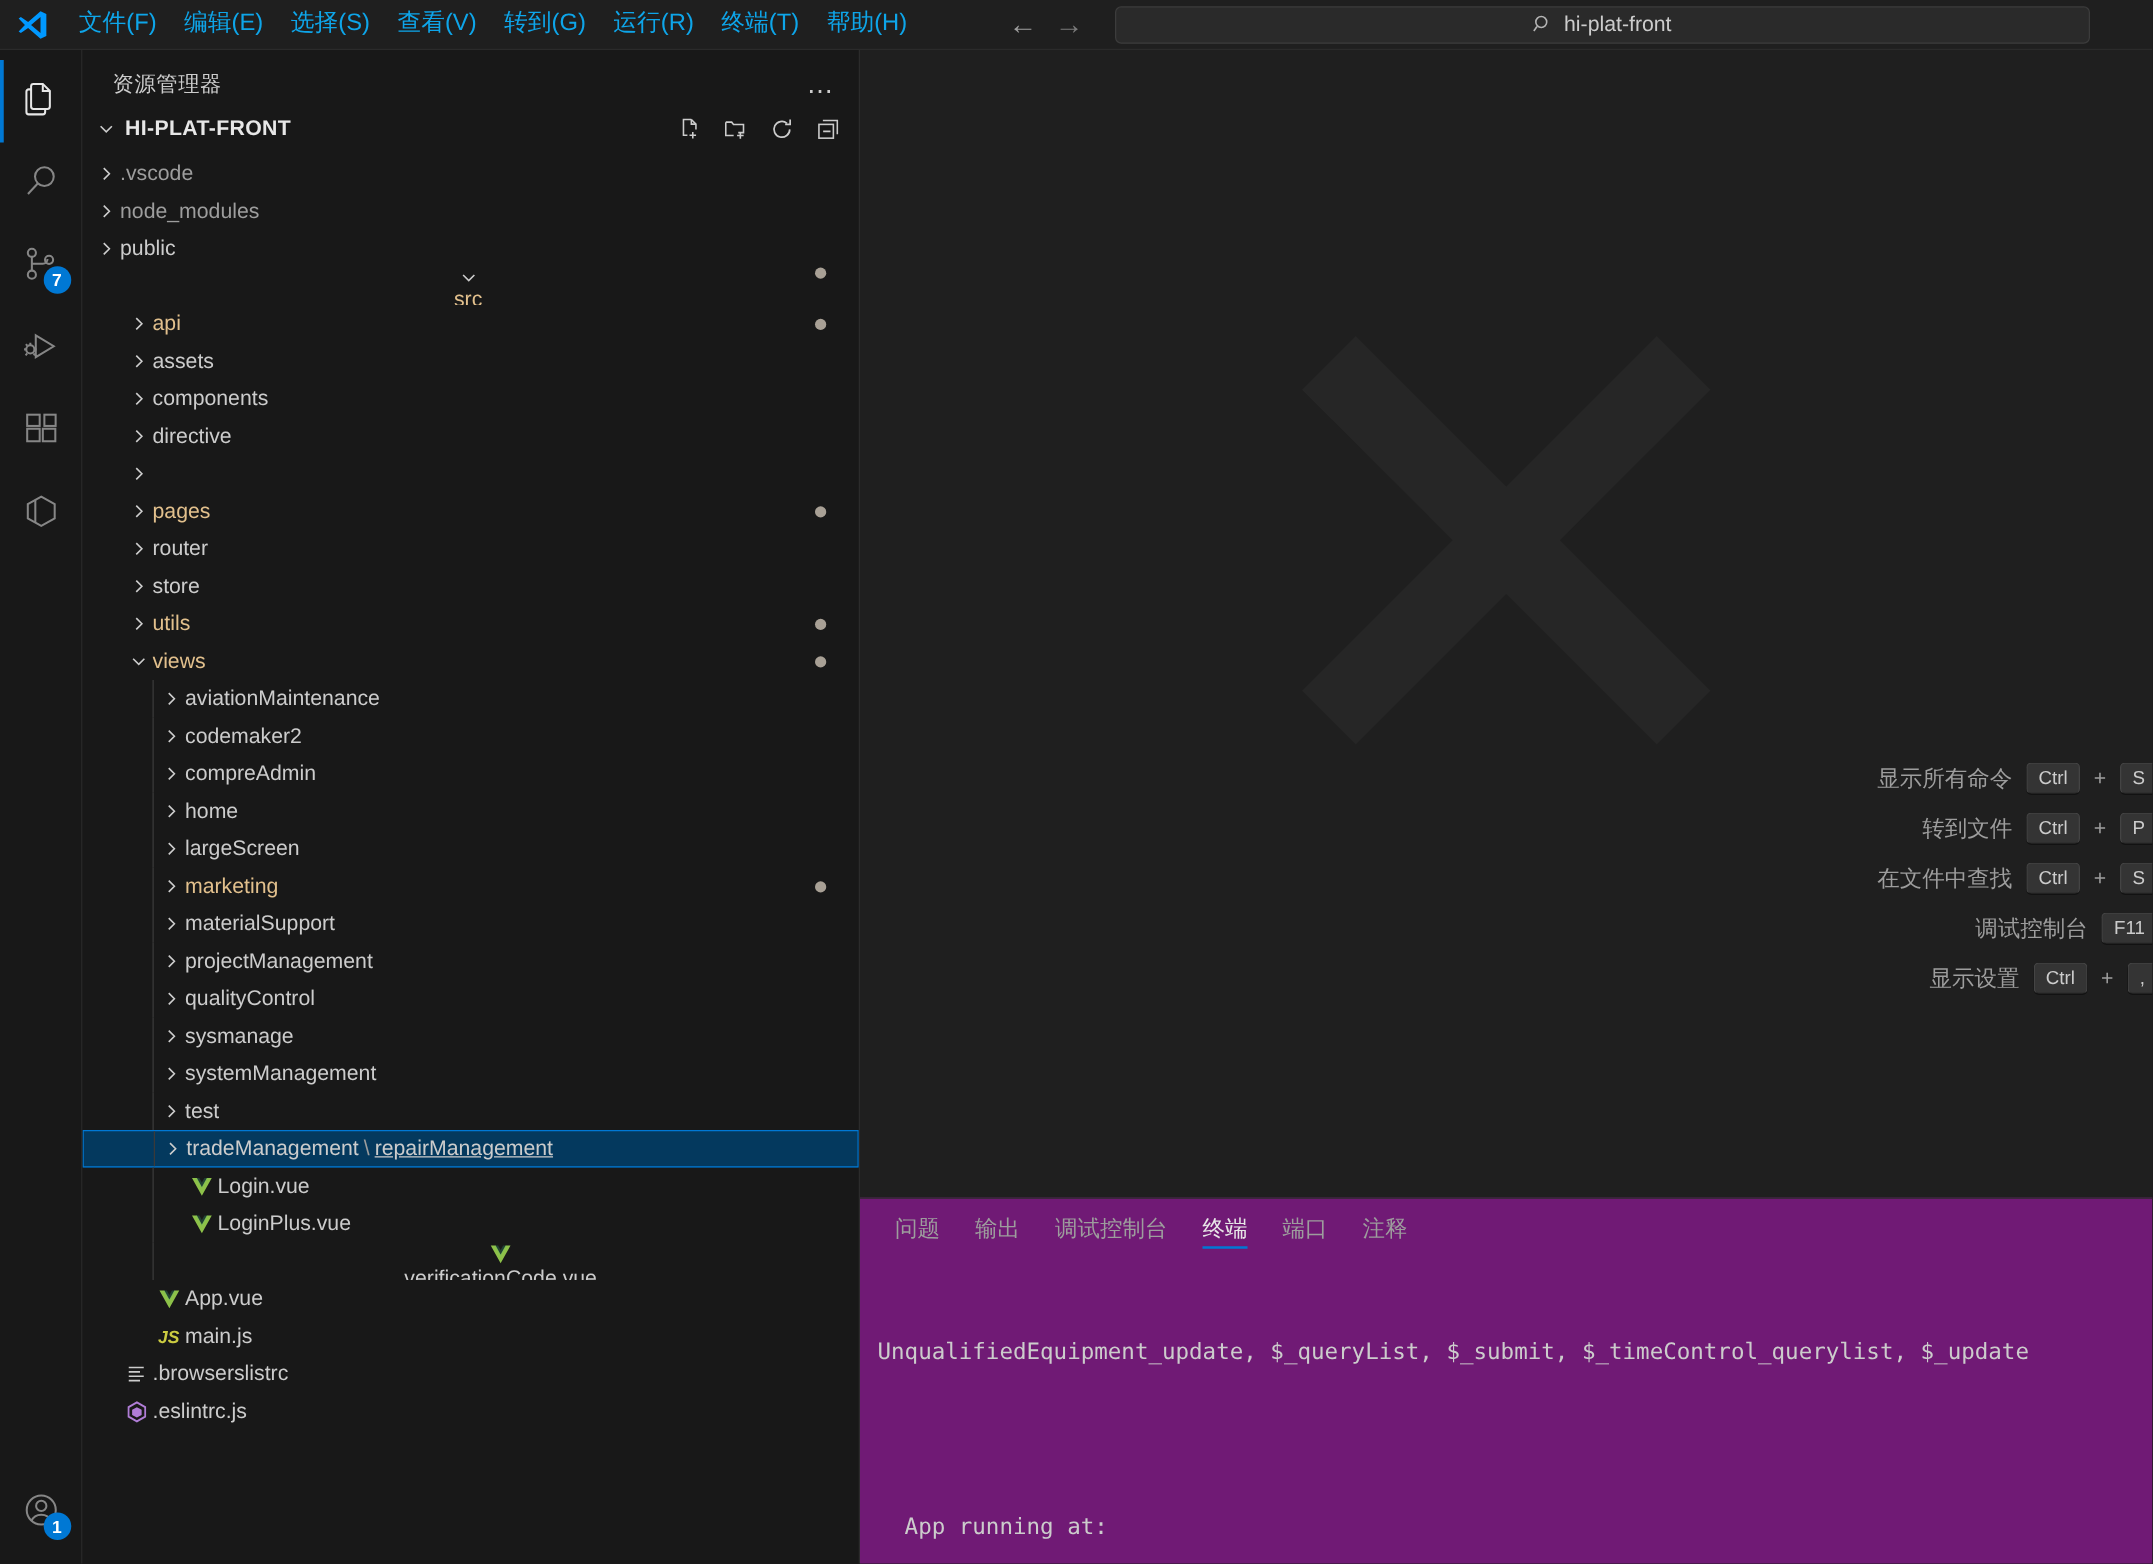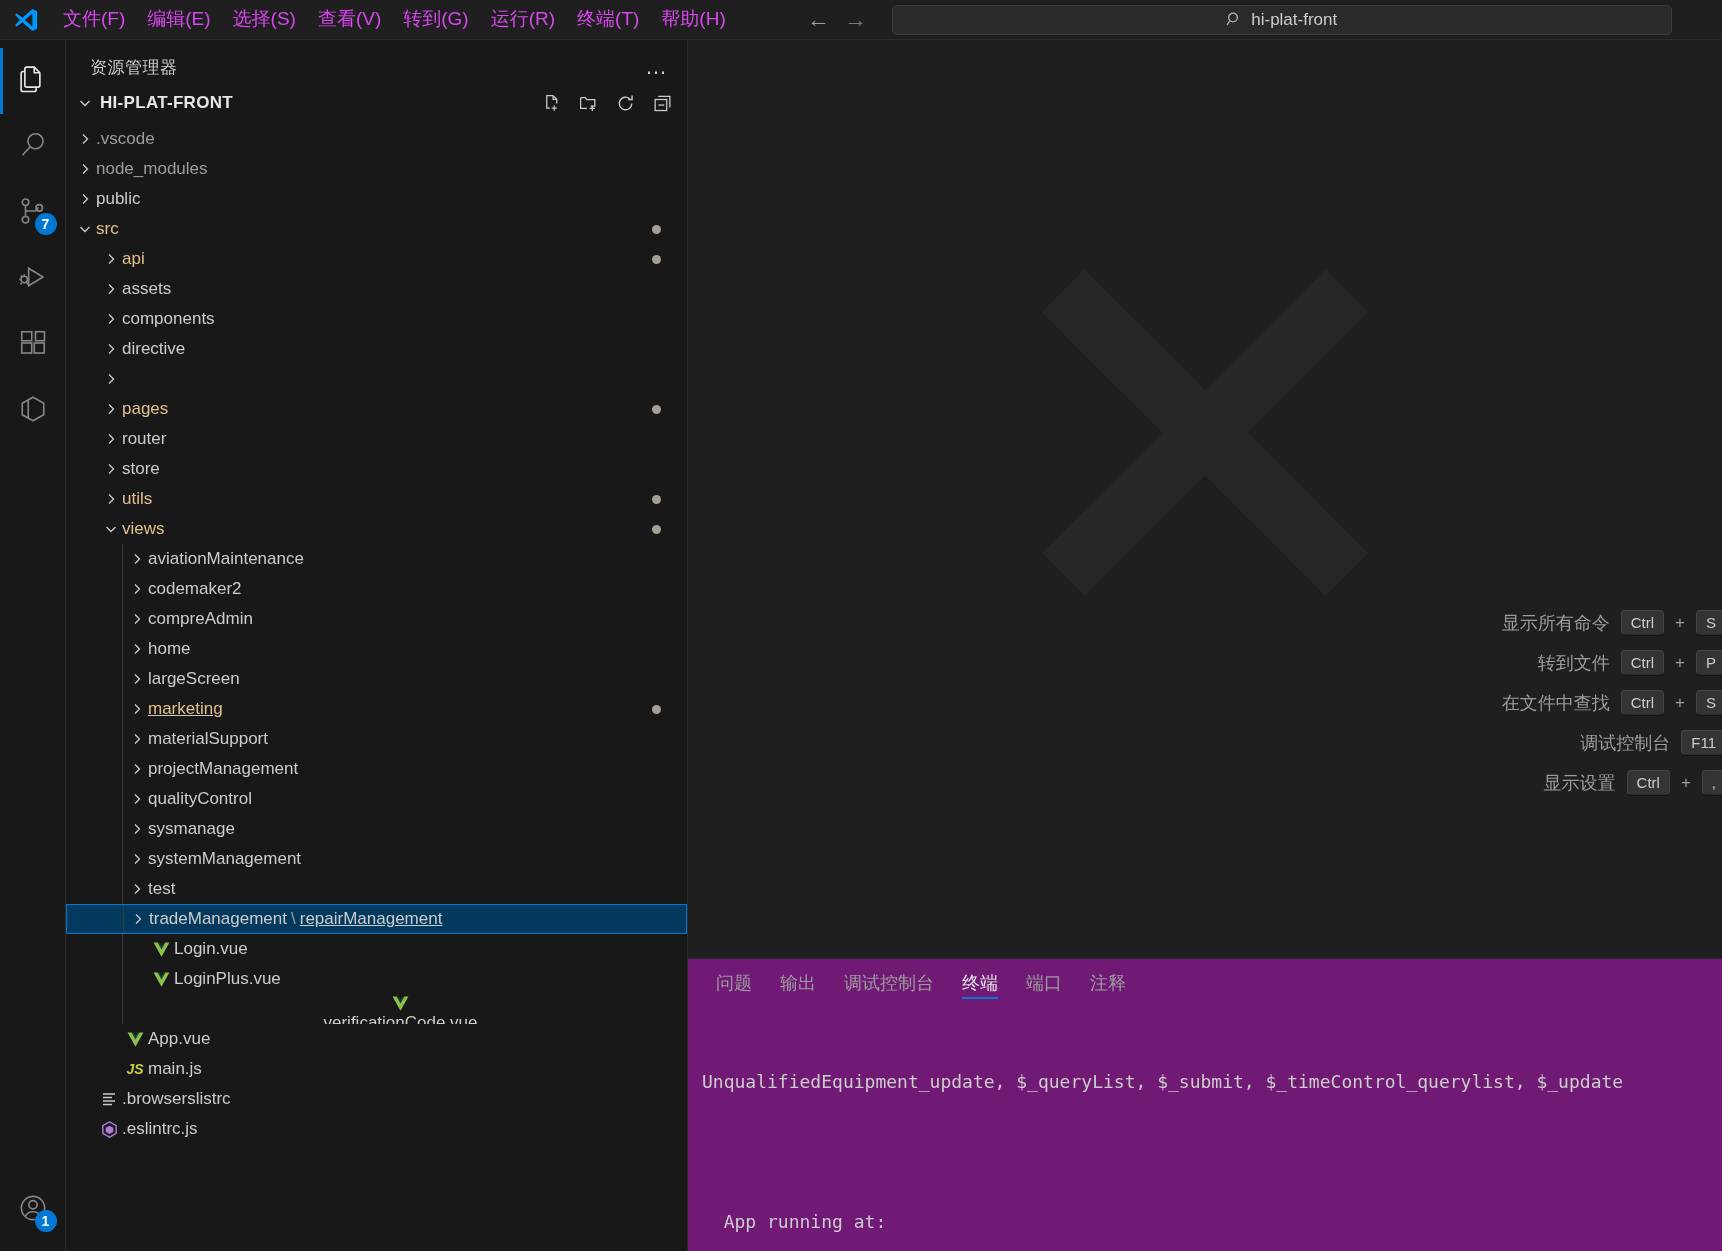--- a/index.html
+++ b/index.html
@@ -16,21 +16,21 @@
   .titlebar {
     height: 40px; min-height: 40px;
     background: #1f1f1f;
     display: flex; align-items: center;
     border-bottom: 1px solid #2b2b2b;
     position: relative;
   }
   .vs-logo { width: 52px; display: flex; align-items: center; justify-content: center; }
   .menubar { display: flex; align-items: center; gap: 0px; }
   .menu-item {
-    padding: 5px 11px; font-size: 19px; color: #d946ef; white-space: nowrap;
+    padding: 5px 11px; font-size: 19px; color: #0ea5e9; white-space: nowrap;
     line-height: 1.2; border-radius: 3px; cursor: default;
   }
   .nav-arrows { display: flex; align-items: center; gap: 14px; margin-left: 70px; }
   .nav-arrow { color: #9d9d9d; font-size: 23px; line-height: 1; cursor: default; }
   .nav-arrow.dim { color: #7a7a7a; }
   .qinput {
     margin-left: 25px;
     width: 780px; height: 30px;
     background: #2a2a2a;
     border: 1px solid #3c3c3c;
@@ -344,21 +344,21 @@
             <span class="label"><span class="dim">node_modules</span></span>
           </div>
           <div class="row" style="padding-left: 8px; padding-right: 12px;">
             <span class="twist">
               <svg width="16" height="16" viewBox="0 0 16 16" fill="none" stroke="currentColor" stroke-width="1.3">
                 <path d="M6 3.5 L10.5 8 L6 12.5"></path>
               </svg>
             </span>
             <span class="label"><span class="plain">public</span></span>
           </div>
-          <div class="row" style="padding-left: 8px; padding-right: 12px;">
+          <div class="row" style="padding-left: 8px; padding-right: 12px; flex-direction: column;">
             <span class="twist">
               <svg width="16" height="16" viewBox="0 0 16 16" fill="none" stroke="currentColor" stroke-width="1.3">
                 <path d="M3.5 6 L8 10.5 L12.5 6"></path>
               </svg>
             </span>
             <span class="label"><span class="mod">src</span></span>
             <span class="dot"></span>
           </div>
           <div class="row" style="padding-left: 34px; padding-right: 12px;">
             <span class="twist">
@@ -481,21 +481,21 @@
           </div>
           <div class="row" style="padding-left: 60px; padding-right: 12px;">
             <span class="guide" style="left:56px"></span>
             <span class="twist">
               <svg width="16" height="16" viewBox="0 0 16 16" fill="none" stroke="currentColor" stroke-width="1.3">
                 <path d="M6 3.5 L10.5 8 L6 12.5"></path>
               </svg>
             </span>
             <span class="label"><span class="plain">largeScreen</span></span>
           </div>
-          <div class="row" style="padding-left: 60px; padding-right: 12px; text-decoration: underline;">
+          <div class="row" style="padding-left: 60px; padding-right: 12px;">
             <span class="guide" style="left:56px"></span>
             <span class="twist">
               <svg width="16" height="16" viewBox="0 0 16 16" fill="none" stroke="currentColor" stroke-width="1.3">
                 <path d="M6 3.5 L10.5 8 L6 12.5"></path>
               </svg>
             </span>
             <span class="label"><span class="mod">marketing</span></span>
             <span class="dot"></span>
           </div>
           <div class="row" style="padding-left: 60px; padding-right: 12px;">

